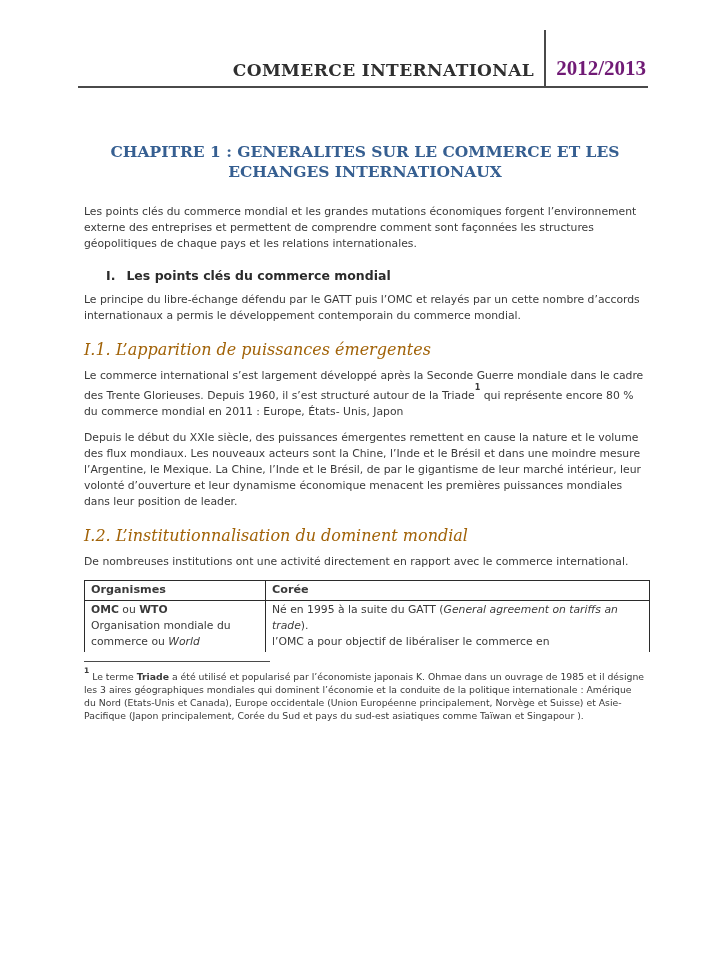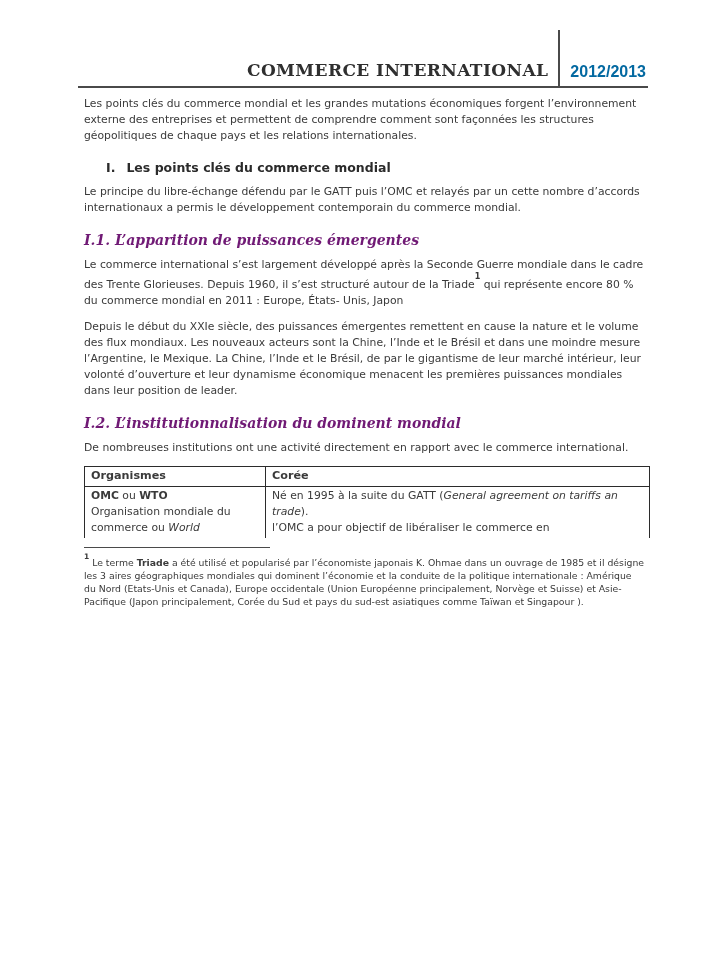--- a/index.html
+++ b/index.html
@@ -27,24 +27,24 @@
     font-family: "DejaVu Serif", "Liberation Serif", serif;
     font-weight: bold;
     font-size: 17px;
     letter-spacing: 0.4px;
     color: #2f2f2f;
     align-self: flex-end;
     padding: 0 10px 6px 0;
   }
   .header-divider { width: 2px; background: #4a4a4a; }
   .header-year {
-    font-family: Liberation Sans, sans-serif;
-    font-weight: bold;
-    font-size: 16px;
-    color: #0369a1;
+    font-family: Liberation Serif, serif;
+    font-weight: bold;
+    font-size: 21px;
+    color: #701a75;
     align-self: flex-end;
     padding: 0 2px 5px 10px;
   }
   
   .content { margin: 0 74px 0 84px; }
   .chapter-title {
     margin: 54px 18px 4px 18px;
     text-align: center;
     font-family: "DejaVu Serif", "Liberation Serif", serif;
     font-weight: bold;
@@ -63,24 +63,24 @@
     margin: 16px 0 2px 0;
     padding-left: 22px;
     font-weight: bold;
     font-size: 12.5px;
     color: #2b2b2b;
   }
   .section-num { margin-right: 11px; }
   .sub-heading {
     margin: 16px 0 2px 0;
     font-family: "DejaVu Serif", "Liberation Serif", serif;
-    font-weight: bold;
+    font-weight: normal;
     font-style: italic;
-    font-size: 14px;
-    color: #701a75;
+    font-size: 16px;
+    color: #a16207;
   }
   sup.fn-ref {
     font-size: 8px;
     position: relative;
     top: -4px;
     font-weight: bold;
   }
   
   table.doc-table {
     border-collapse: collapse;
@@ -142,22 +142,23 @@
   <div class="header">
     <div class="header-row">
       <span class="header-title">COMMERCE INTERNATIONAL</span>
       <span class="header-divider"></span>
       <span class="header-year">2012/2013</span>
     </div>
   </div>
 
   <div class="content">
 
-
-    <p class="body-par" style="margin-top:8px;">Les points clés du commerce mondial et les grandes mutations économiques forgent l’environnement externe des entreprises et permettent de comprendre comment sont façonnées les structures géopolitiques de chaque pays et les relations internationales.</p>
+    <div class="chapter-title">CHAPITRE 1 : GENERALITES SUR LE COMMERCE ET LES ECHANGES INTERNATIONAUX</div>
+
+    <p class="body-par" style="margin-top:22px;">Les points clés du commerce mondial et les grandes mutations économiques forgent l’environnement externe des entreprises et permettent de comprendre comment sont façonnées les structures géopolitiques de chaque pays et les relations internationales.</p>
 
     <div class="section-heading">
       <span class="section-num">I.</span>
       <span>Les points clés du commerce mondial</span>
     </div>
 
     <p class="body-par">Le principe du libre-échange défendu par le GATT puis l’OMC et relayés par un cette nombre d’accords internationaux a permis le développement contemporain du commerce mondial.</p>
 
     <div class="sub-heading">I.1. L’apparition de puissances émergentes</div>
 

